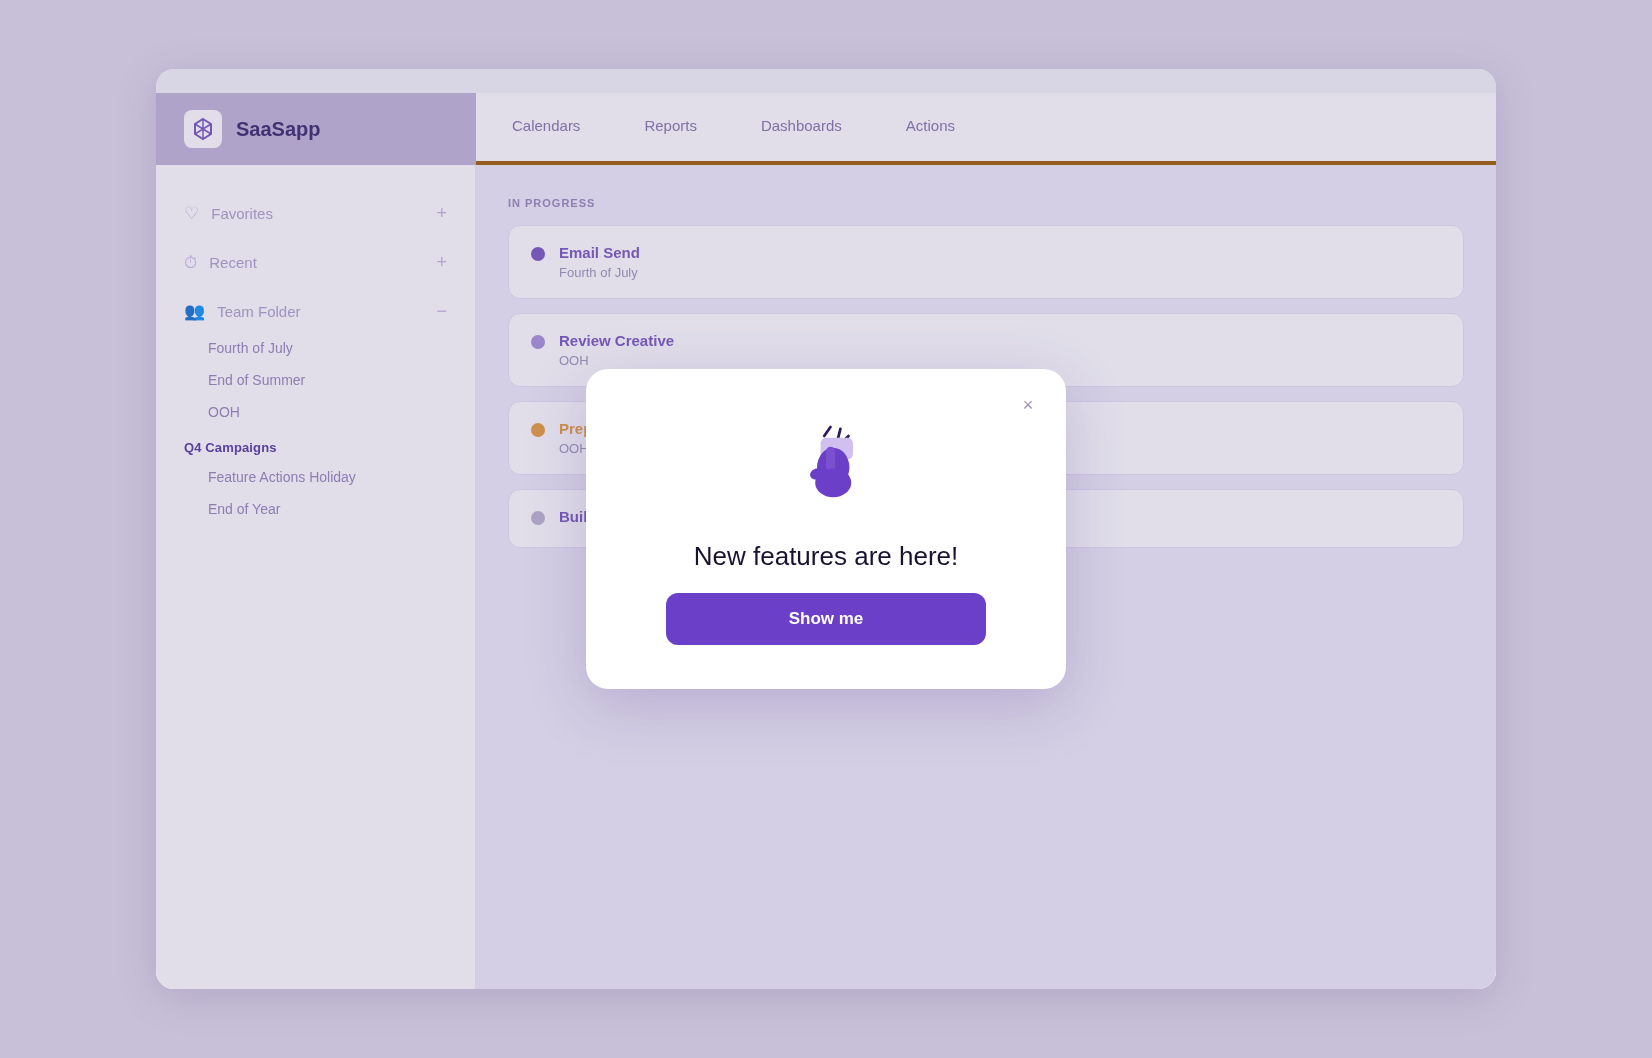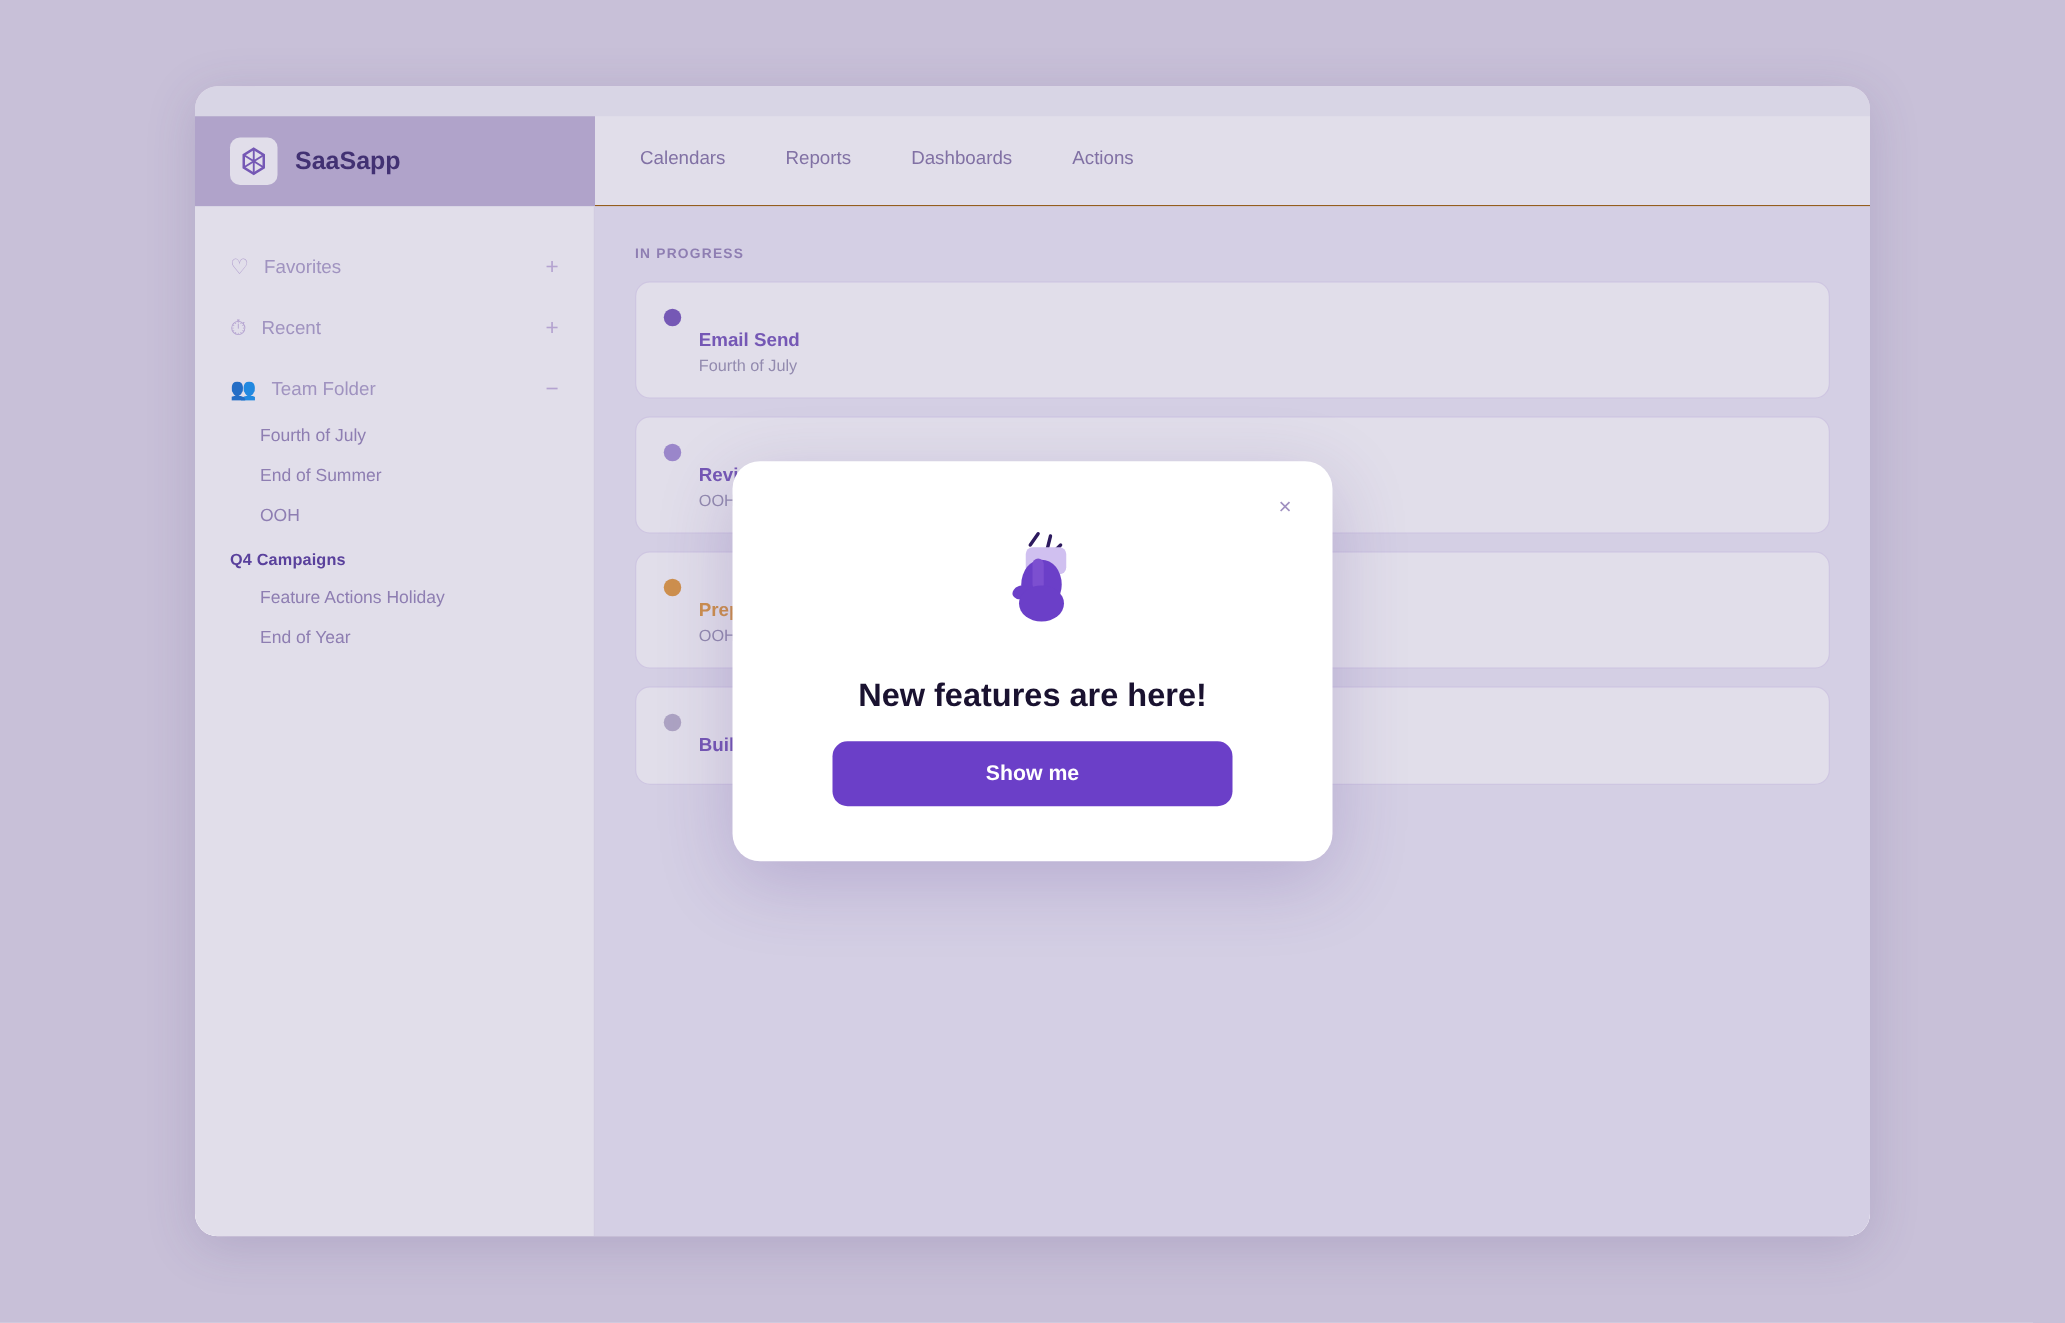--- a/index.html
+++ b/index.html
@@ -57,22 +57,22 @@
       font-size: 20px;
       font-weight: 700;
       color: #3d2d6e;
     }
     .header-nav {
       flex: 1;
       background: white;
       display: flex;
       align-items: center;
       padding: 0 36px;
-      gap: 48px;
-      border-bottom: 1px solid #a16207;
+      gap: 64px;
+      border-bottom: 4px solid #a16207;
     }
     .nav-item {
       font-size: 15px;
       color: #8a7aaa;
       cursor: pointer;
       padding-bottom: 4px;
     }
 
     
     .body {
@@ -171,21 +171,21 @@
       height: 14px;
       border-radius: 50%;
       margin-top: 3px;
       flex-shrink: 0;
     }
     .dot-purple { background: #7c5cbf; }
     .dot-light-purple { background: #a994d8; }
     .dot-orange { background: #e8a040; }
     .dot-gray { background: #c0b8d0; }
 
-    .task-info { flex: 1; margin-top: 20px; }
+    .task-info { flex: 1; }
     .task-title {
       font-size: 15px;
       font-weight: 700;
       color: #7c5cbf;
       margin-bottom: 4px;
     }
     .task-title-orange { color: #e8a040; }
     .task-subtitle {
       font-size: 13px;
       color: #a09ab8;
@@ -237,21 +237,21 @@
       width: 100px;
       height: 100px;
       margin-bottom: 28px;
       display: flex;
       align-items: center;
       justify-content: center;
     }
 
     .modal-title {
       font-size: 26px;
-      font-weight: 700;
+      font-weight: 400;
       color: #1a1230;
       margin-bottom: 20px;
       line-height: 1.2;
     }
 
     .modal-body-text {
       font-size: 16px;
       color: #5a5070;
       line-height: 1.65;
       margin-bottom: 32px;

